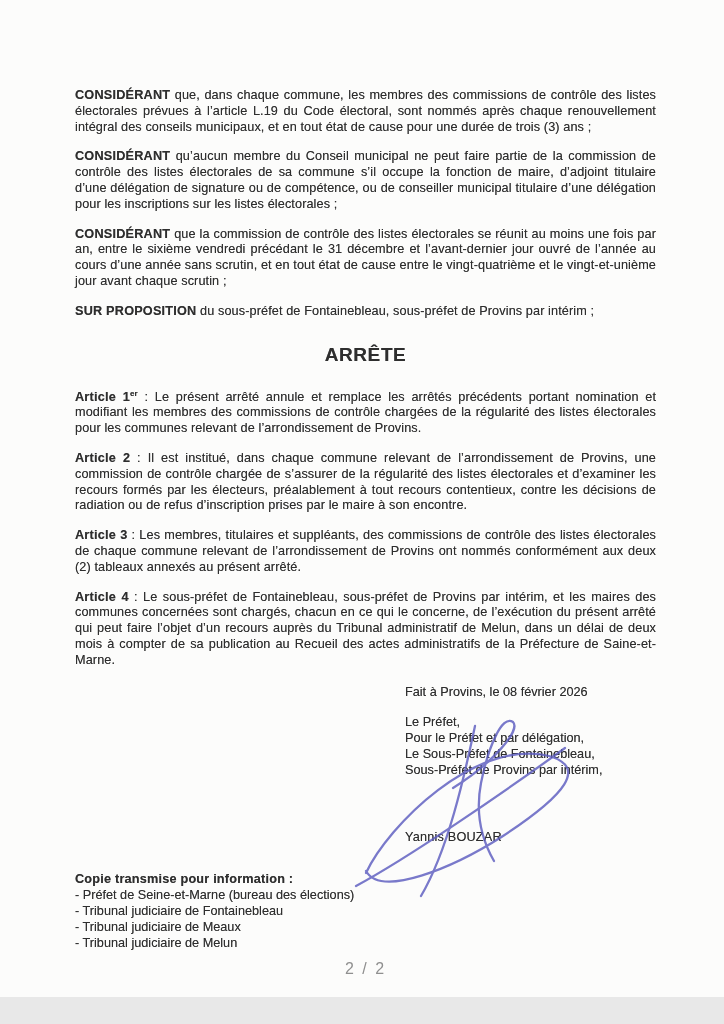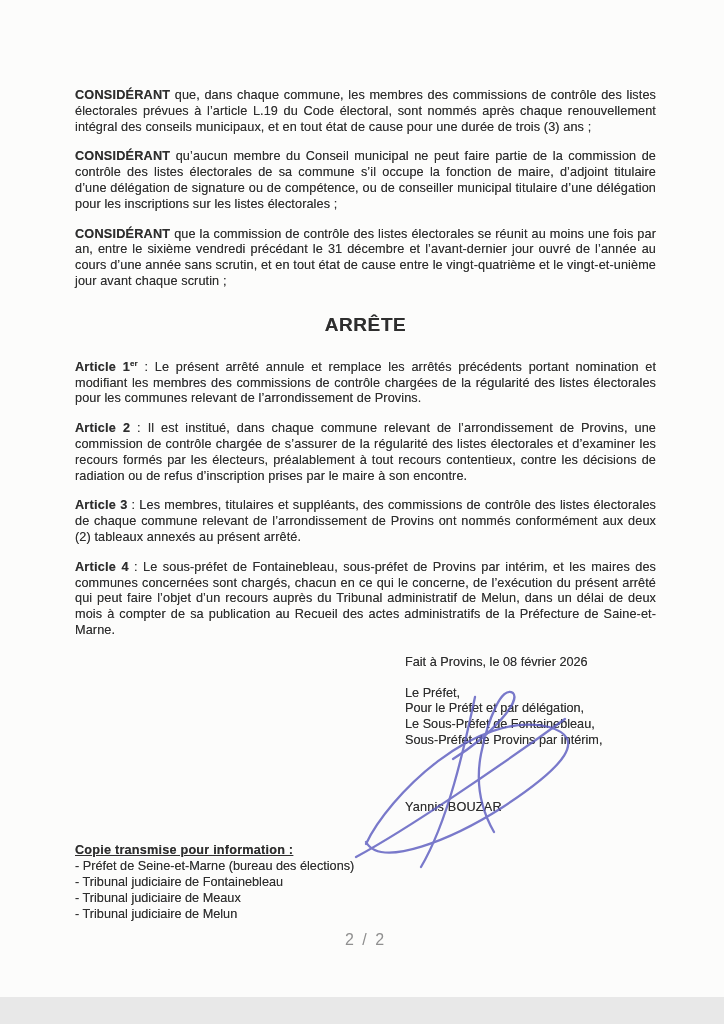--- a/index.html
+++ b/index.html
@@ -67,21 +67,20 @@
     pointer-events:none;
   }
   .copy-block{
     margin-top:23px;
     font-size:12.7px;
     line-height:16px;
     text-shadow:0 0 0.4px rgba(40,40,40,0.55);
   }
   .copy-header{
     font-weight:bold;
-    text-decoration:underline;
     letter-spacing:0.2px;
   }
   .page-number{
     margin-top:9px;
     text-align:center;
     font-size:16px;
     color:#8f8f8f;
     letter-spacing:2px;
     text-shadow:none;
   }
@@ -92,20 +91,21 @@
 <div class="page">
   <div class="content">
 
     <p class="para"><b>CONSIDÉRANT</b> <span>que, dans chaque commune, les membres des commissions de contrôle des listes électorales prévues à l’article L.19 du Code électoral, sont nommés après chaque renouvellement intégral des conseils municipaux, et en tout état de cause pour une durée de trois (3) ans ;</span></p>
 
     <p class="para"><b>CONSIDÉRANT</b> <span>qu’aucun membre du Conseil municipal ne peut faire partie de la commission de contrôle des listes électorales de sa commune s’il occupe la fonction de maire, d’adjoint titulaire d’une délégation de signature ou de compétence, ou de conseiller municipal titulaire d’une délégation pour les inscriptions sur les listes électorales ;</span></p>
 
     <p class="para"><b>CONSIDÉRANT</b> <span>que la commission de contrôle des listes électorales se réunit au moins une fois par an, entre le sixième vendredi précédant le 31 décembre et l’avant-dernier jour ouvré de l’année au cours d’une année sans scrutin, et en tout état de cause entre le vingt-quatrième et le vingt-et-unième jour avant chaque scrutin ;</span></p>
 
 
+    <p class="para"><b>SUR PROPOSITION</b> <span>du sous-préfet de Fontainebleau, sous-préfet de Provins par intérim ;</span></p>
 
     <div class="heading">ARRÊTE</div>
 
     <p class="para"><b><span>Article 1</span><sup>er</sup></b> <span>: Le présent arrêté annule et remplace les arrêtés précédents portant nomination et modifiant les membres des commissions de contrôle chargées de la régularité des listes électorales pour les communes relevant de l’arrondissement de Provins.</span></p>
 
     <p class="para"><b><span>Article 2</span><sup></sup></b> <span>: Il est institué, dans chaque commune relevant de l’arrondissement de Provins, une commission de contrôle chargée de s’assurer de la régularité des listes électorales et d’examiner les recours formés par les électeurs, préalablement à tout recours contentieux, contre les décisions de radiation ou de refus d’inscription prises par le maire à son encontre.</span></p>
 
     <p class="para"><b><span>Article 3</span><sup></sup></b> <span>: Les membres, titulaires et suppléants, des commissions de contrôle des listes électorales de chaque commune relevant de l’arrondissement de Provins ont nommés conformément aux deux (2) tableaux annexés au présent arrêté.</span></p>
 
     <p class="para"><b><span>Article 4</span><sup></sup></b> <span>: Le sous-préfet de Fontainebleau, sous-préfet de Provins par intérim, et les maires des communes concernées sont chargés, chacun en ce qui le concerne, de l’exécution du présent arrêté qui peut faire l’objet d’un recours auprès du Tribunal administratif de Melun, dans un délai de deux mois à compter de sa publication au Recueil des actes administratifs de la Préfecture de Saine-et-Marne.</span></p>

